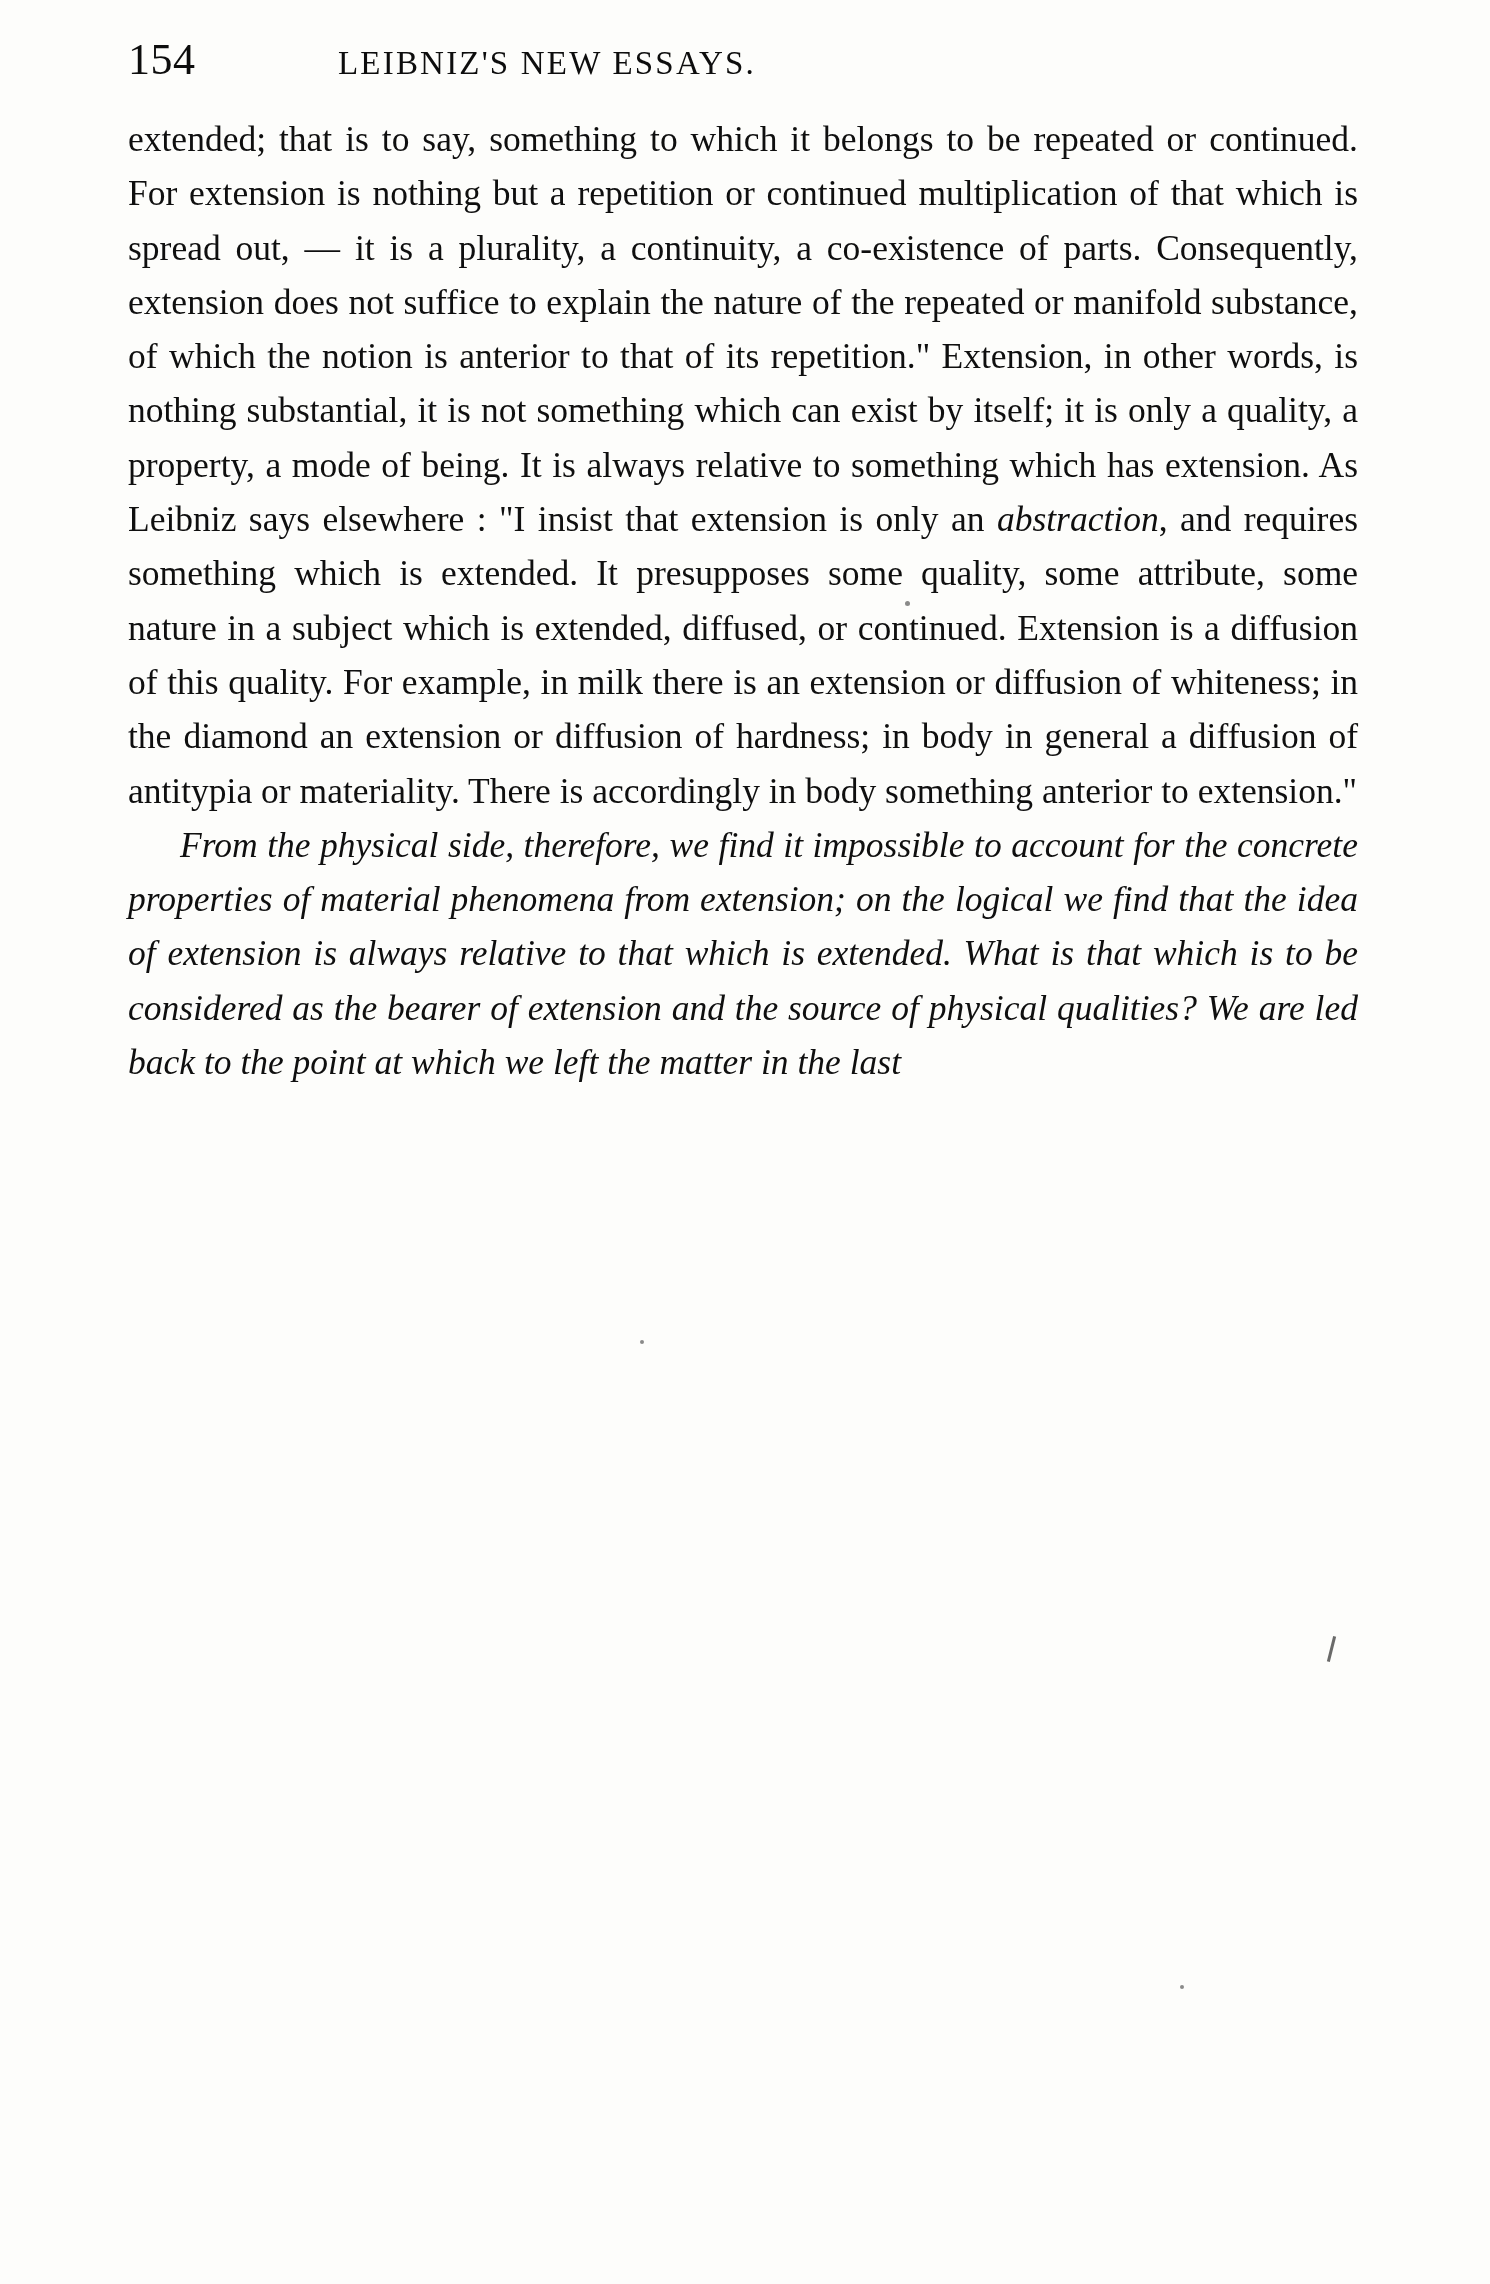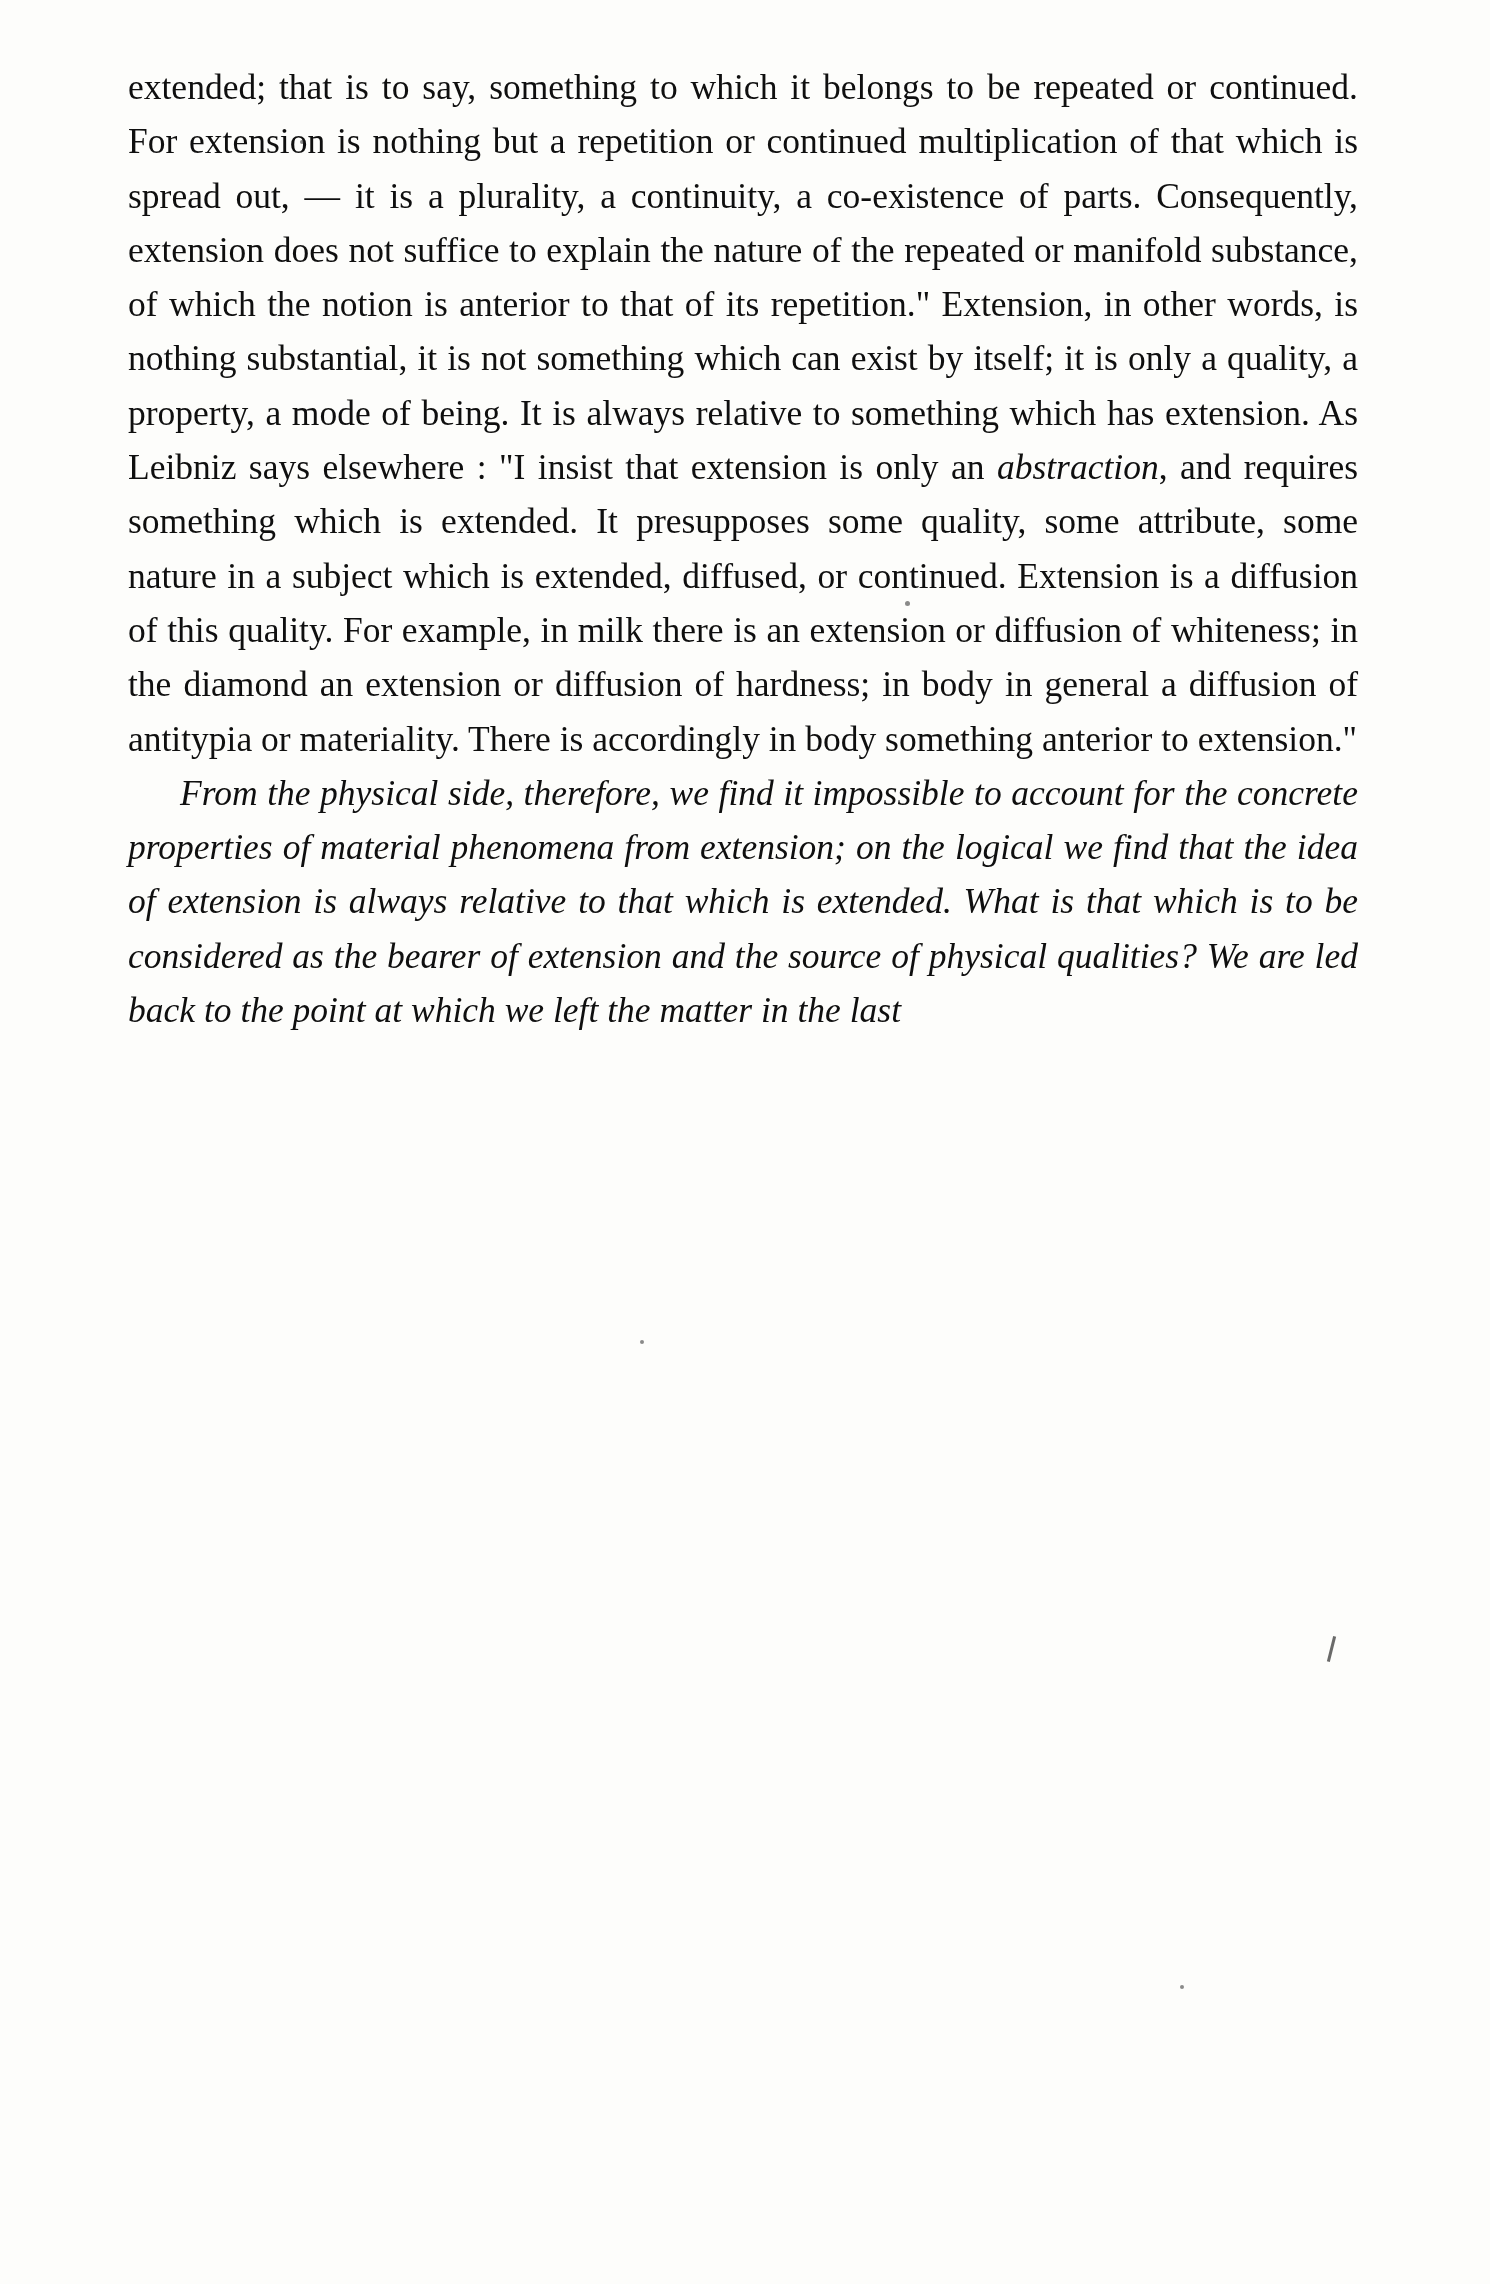--- a/index.html
+++ b/index.html
@@ -36,21 +36,21 @@
   }
   .running-head {
     font-size: 33px;
     letter-spacing: 2.2px;
     font-weight: 400;
     text-transform: uppercase;
     color: #0d0d0d;
     white-space: nowrap;
   }
   .body-text {
-    margin-top: 26px;
+    margin-top: 8px;
     font-size: 35.5px;
     line-height: 54.3px;
     text-align: justify;
     text-justify: inter-word;
     color: #0f0f0f;
   }
   .body-text p {
     margin: 0;
   }
   .body-text p.indent {
@@ -76,20 +76,24 @@
     transform: rotate(14deg);
   }
 </style>
 </head>
 <body>
 
 <div class="page">
 
   <div class="page-inner">
 
+    <div class="header">
+      <div class="folio">154</div>
+      <div class="running-head">LEIBNIZ'S NEW ESSAYS.</div>
+    </div>
 
     <div class="body-text">
       <p><span>extended; that is to say, something to which it belongs to be repeated or continued. For extension is nothing but a repetition or continued multiplication of that which is spread out, — it is a plurality, a continuity, a co-existence of parts. Consequently, extension does not suffice to explain the nature of the repeated or manifold substance, of which the notion is anterior to that of its repetition." Extension, in other words, is nothing substantial, it is not something which can exist by itself; it is only a quality, a property, a mode of being. It is always relative to something which has extension. As Leibniz says elsewhere : "I insist that extension is only an </span><em>abstraction</em><span>, and requires something which is extended. It presupposes some quality, some attribute, some nature in a subject which is extended, diffused, or continued. Extension is a diffusion of this quality. For example, in milk there is an extension or diffusion of whiteness; in the diamond an extension or diffusion of hardness; in body in general a diffusion of antitypia or materiality. There is accordingly in body something anterior to extension."</span></p>
       <p class="indent">From the physical side, therefore, we find it impossible to account for the concrete properties of material phenomena from extension; on the logical we find that the idea of extension is always relative to that which is extended. What is that which is to be considered as the bearer of extension and the source of physical qualities? We are led back to the point at which we left the matter in the last</p>
     </div>
 
   </div>
 
   <div class="stray-mark" style="left: 1330px; top: 1636px;"></div>
   <div class="speck" style="left: 300px; top: 140px; width: 4px; height: 4px;"></div>

